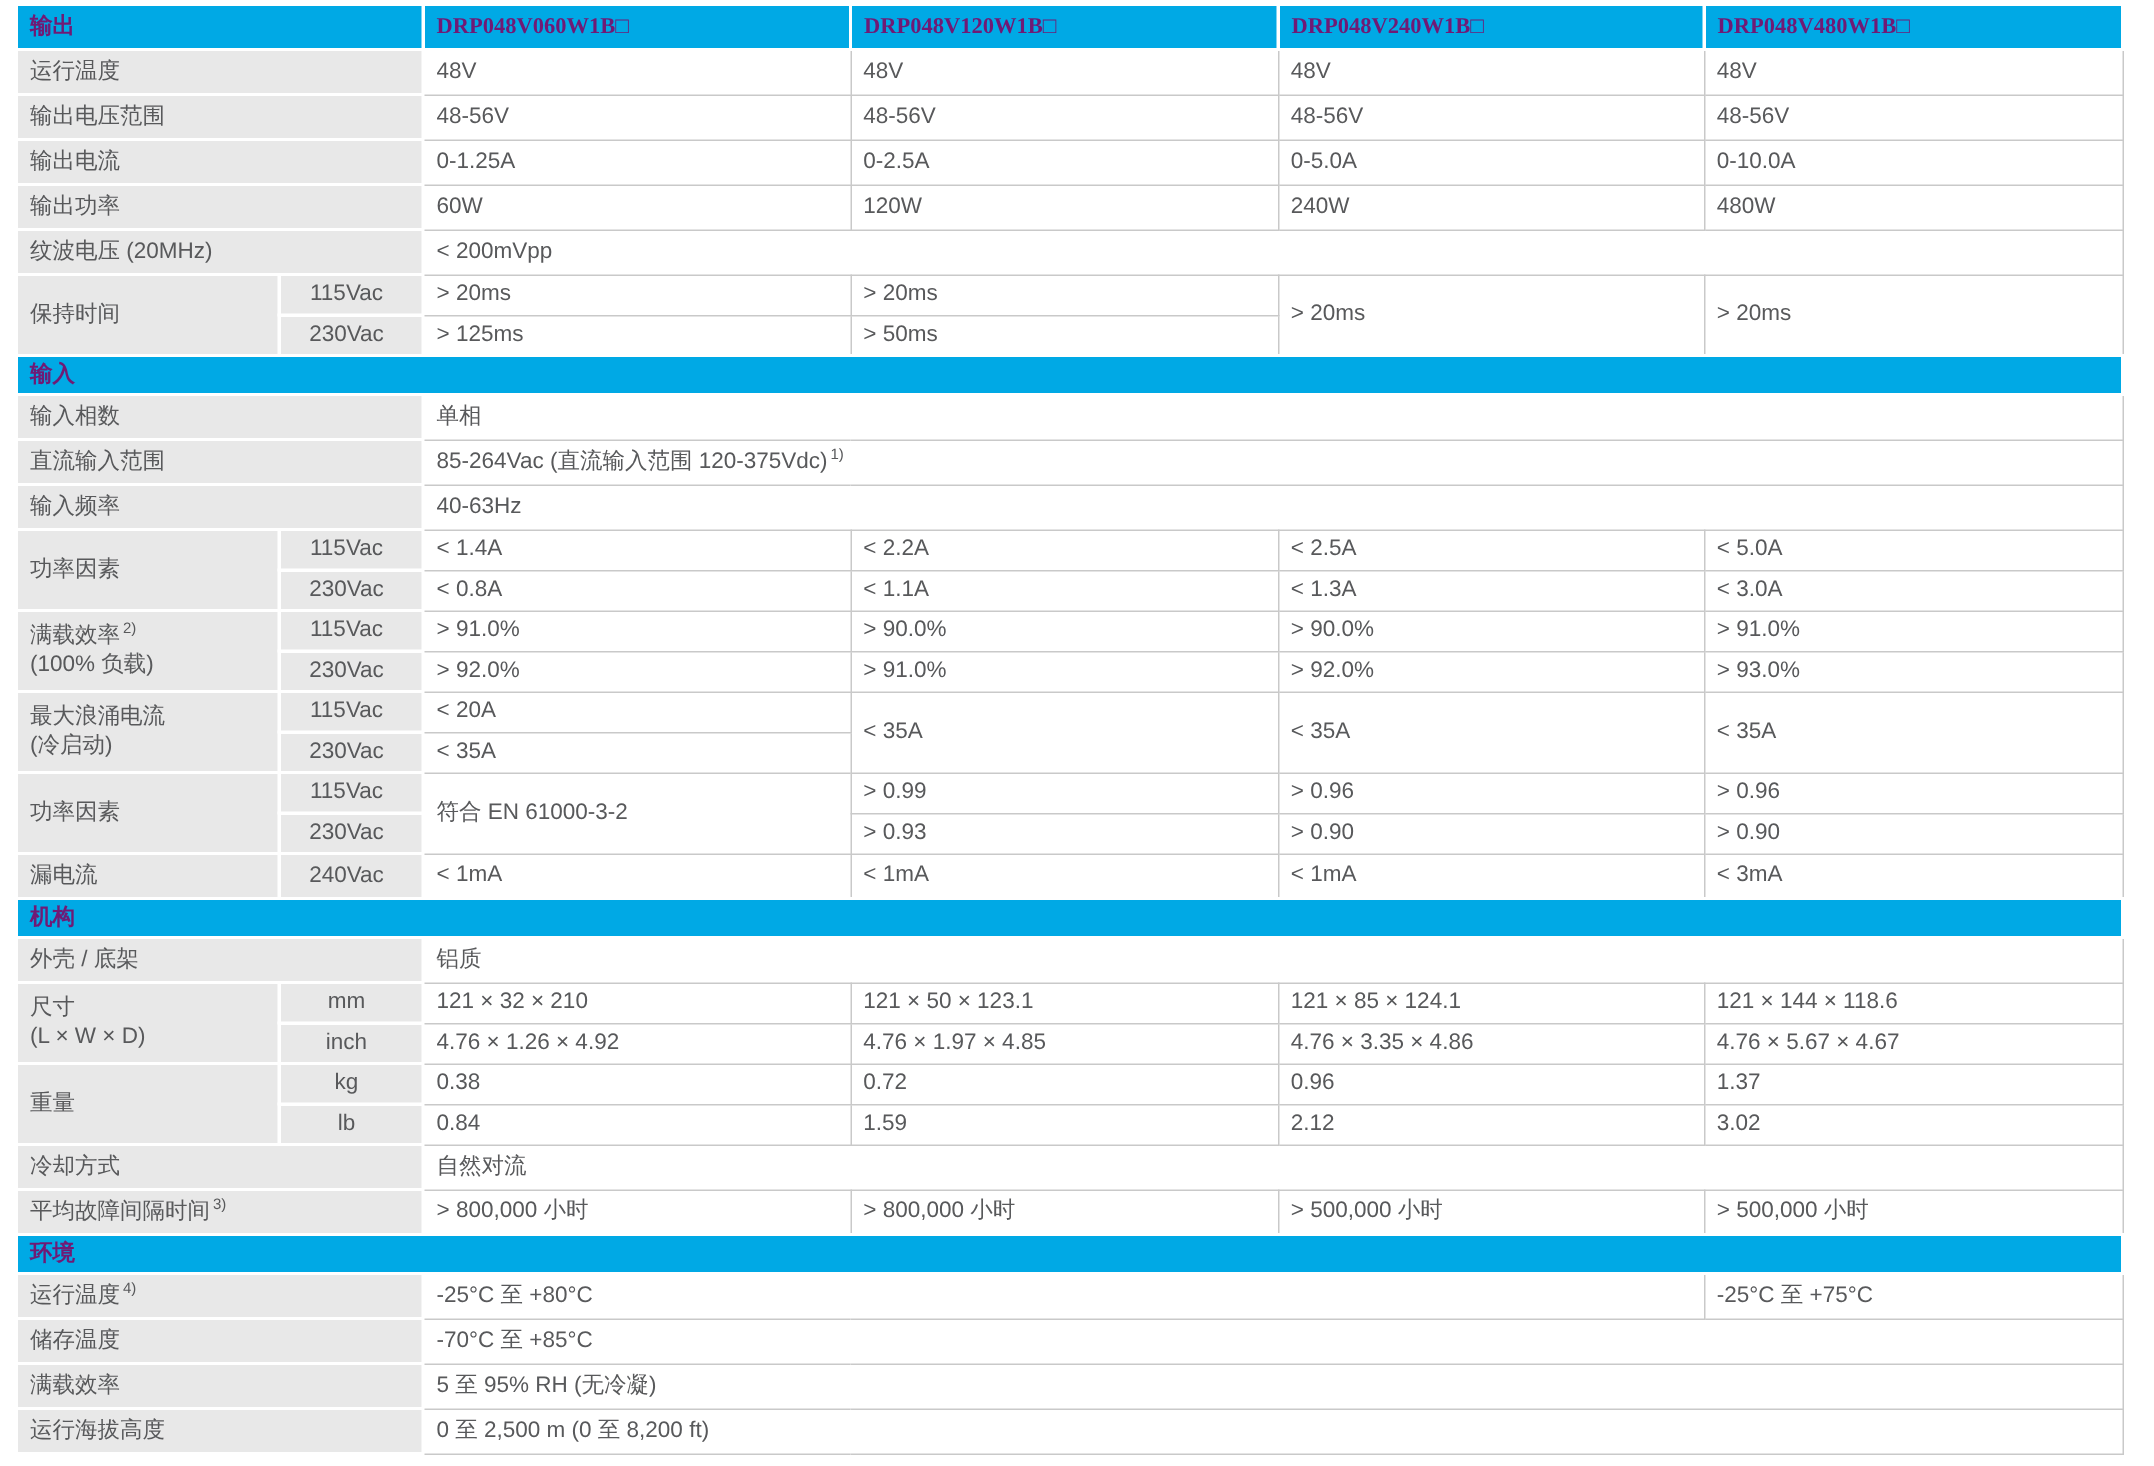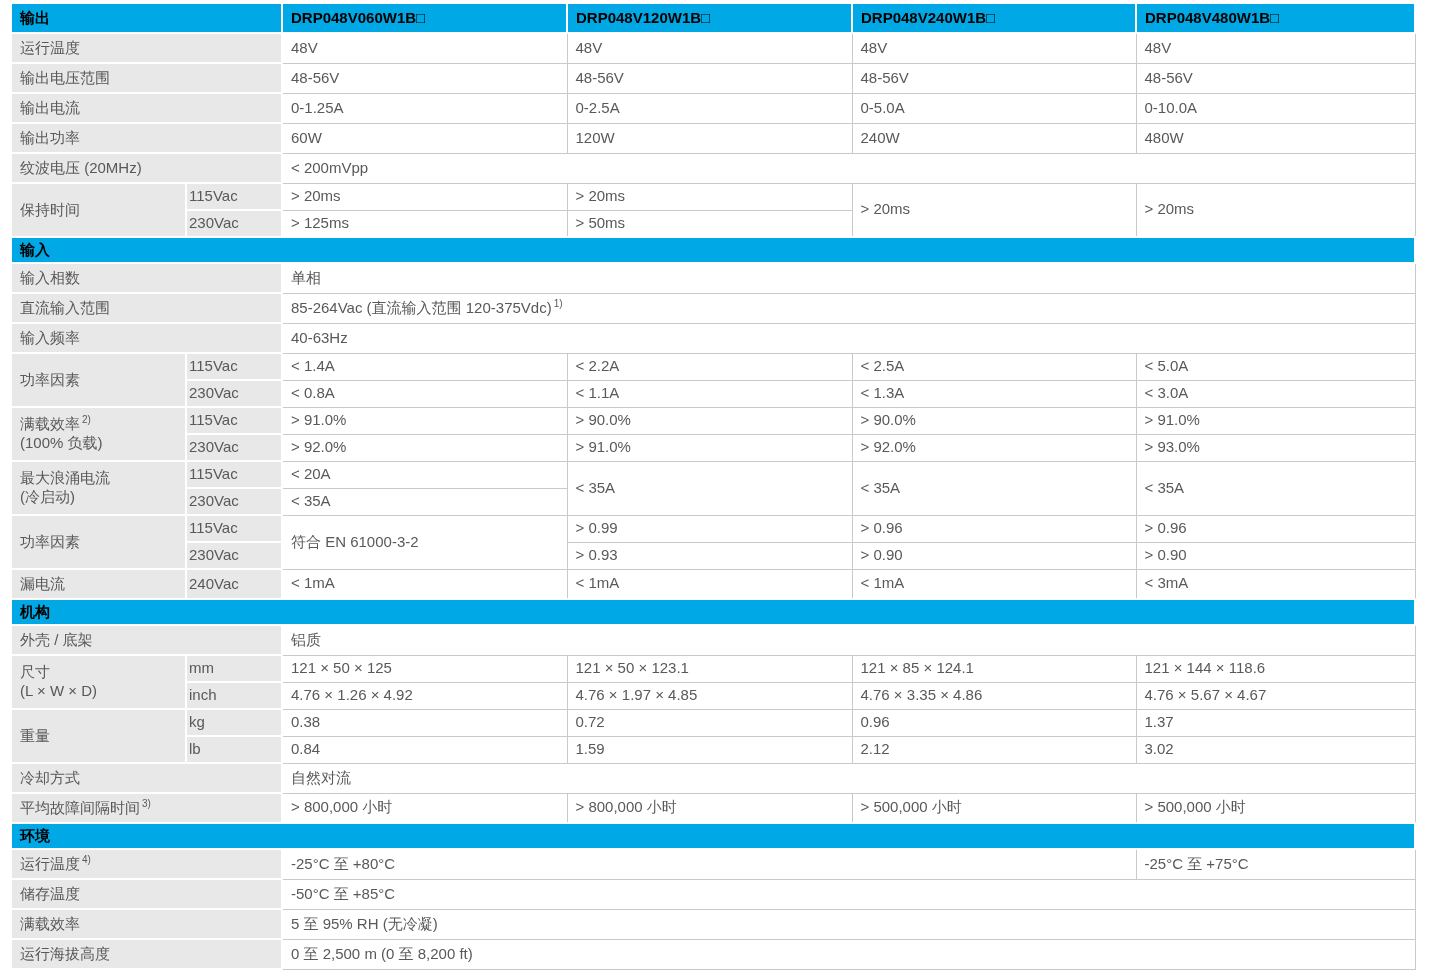--- a/index.html
+++ b/index.html
@@ -13,29 +13,29 @@
   .page{
     width:1436px;height:977px;box-sizing:border-box;
     padding:2px 22px 3px 10px;background:#FFFFFF;overflow:hidden;
   }
   table.spec{
     border-collapse:collapse;table-layout:fixed;width:1404px;
     font-size:15px;color:var(--text);
   }
   td{vertical-align:middle;overflow:hidden;white-space:nowrap;line-height:1.25;}
   td.sec{
-    background:var(--accent);color:#000000;font-weight:bold;
-    border:2px solid #FFFFFF;padding:2px 8px;
+    background:var(--accent);color:#701a75;font-weight:bold;
+    border:2px solid #FFFFFF;padding:2px 8px;font-family:Liberation Serif, serif;
   }
   td.lbl{
     background:var(--labelbg);border:2px solid #FFFFFF;padding:2px 8px;
   }
   td.sub{
     background:var(--labelbg);border:2px solid #FFFFFF;
-    padding:2px 8px 2px 2px;text-align:left;
+    padding:2px 8px 2px 2px;text-align:center;
   }
   td.val{
     background:#FFFFFF;border:1px solid var(--bordercol);padding:2px 8px;
   }
   td.center{}
   tr.r30{height:30px;}
   tr.r27{height:27px;}
   tr.rsec{height:26px;}
   sup{font-size:10px;margin-left:2px;line-height:0;}
 </style>
@@ -215,21 +215,21 @@
     <td class="lbl" colspan="2">外壳 / 底架</td>
     <td class="val center" colspan="4">铝质</td>
   </tr>
 
   <tr class="r27">
     <td class="lbl" rowspan="2">
       <div>尺寸</div>
       <div>(L × W × D)</div>
     </td>
     <td class="sub">mm</td>
-    <td class="val">121 × 50 × 125</td>
+    <td class="val">121 × 32 × 210</td>
     <td class="val">121 × 50 × 123.1</td>
     <td class="val">121 × 85 × 124.1</td>
     <td class="val">121 × 144 × 118.6</td>
   </tr>
   <tr class="r27">
     <td class="sub">inch</td>
     <td class="val">4.76 × 1.26 × 4.92</td>
     <td class="val">4.76 × 1.97 × 4.85</td>
     <td class="val">4.76 × 3.35 × 4.86</td>
     <td class="val">4.76 × 5.67 × 4.67</td>
@@ -269,21 +269,21 @@
   </tr>
 
   <tr class="r30">
     <td class="lbl" colspan="2"><span>运行温度</span><sup>4)</sup></td>
     <td class="val center" colspan="3">-25°C 至 +80°C</td>
     <td class="val">-25°C 至 +75°C</td>
   </tr>
 
   <tr class="r30">
     <td class="lbl" colspan="2">储存温度</td>
-    <td class="val center" colspan="4">-50°C 至 +85°C</td>
+    <td class="val center" colspan="4">-70°C 至 +85°C</td>
   </tr>
 
   <tr class="r30">
     <td class="lbl" colspan="2">满载效率</td>
     <td class="val center" colspan="4">5 至 95% RH (无冷凝)</td>
   </tr>
 
   <tr class="r30">
     <td class="lbl" colspan="2">运行海拔高度</td>
     <td class="val center" colspan="4">0 至 2,500 m (0 至 8,200 ft)</td>

